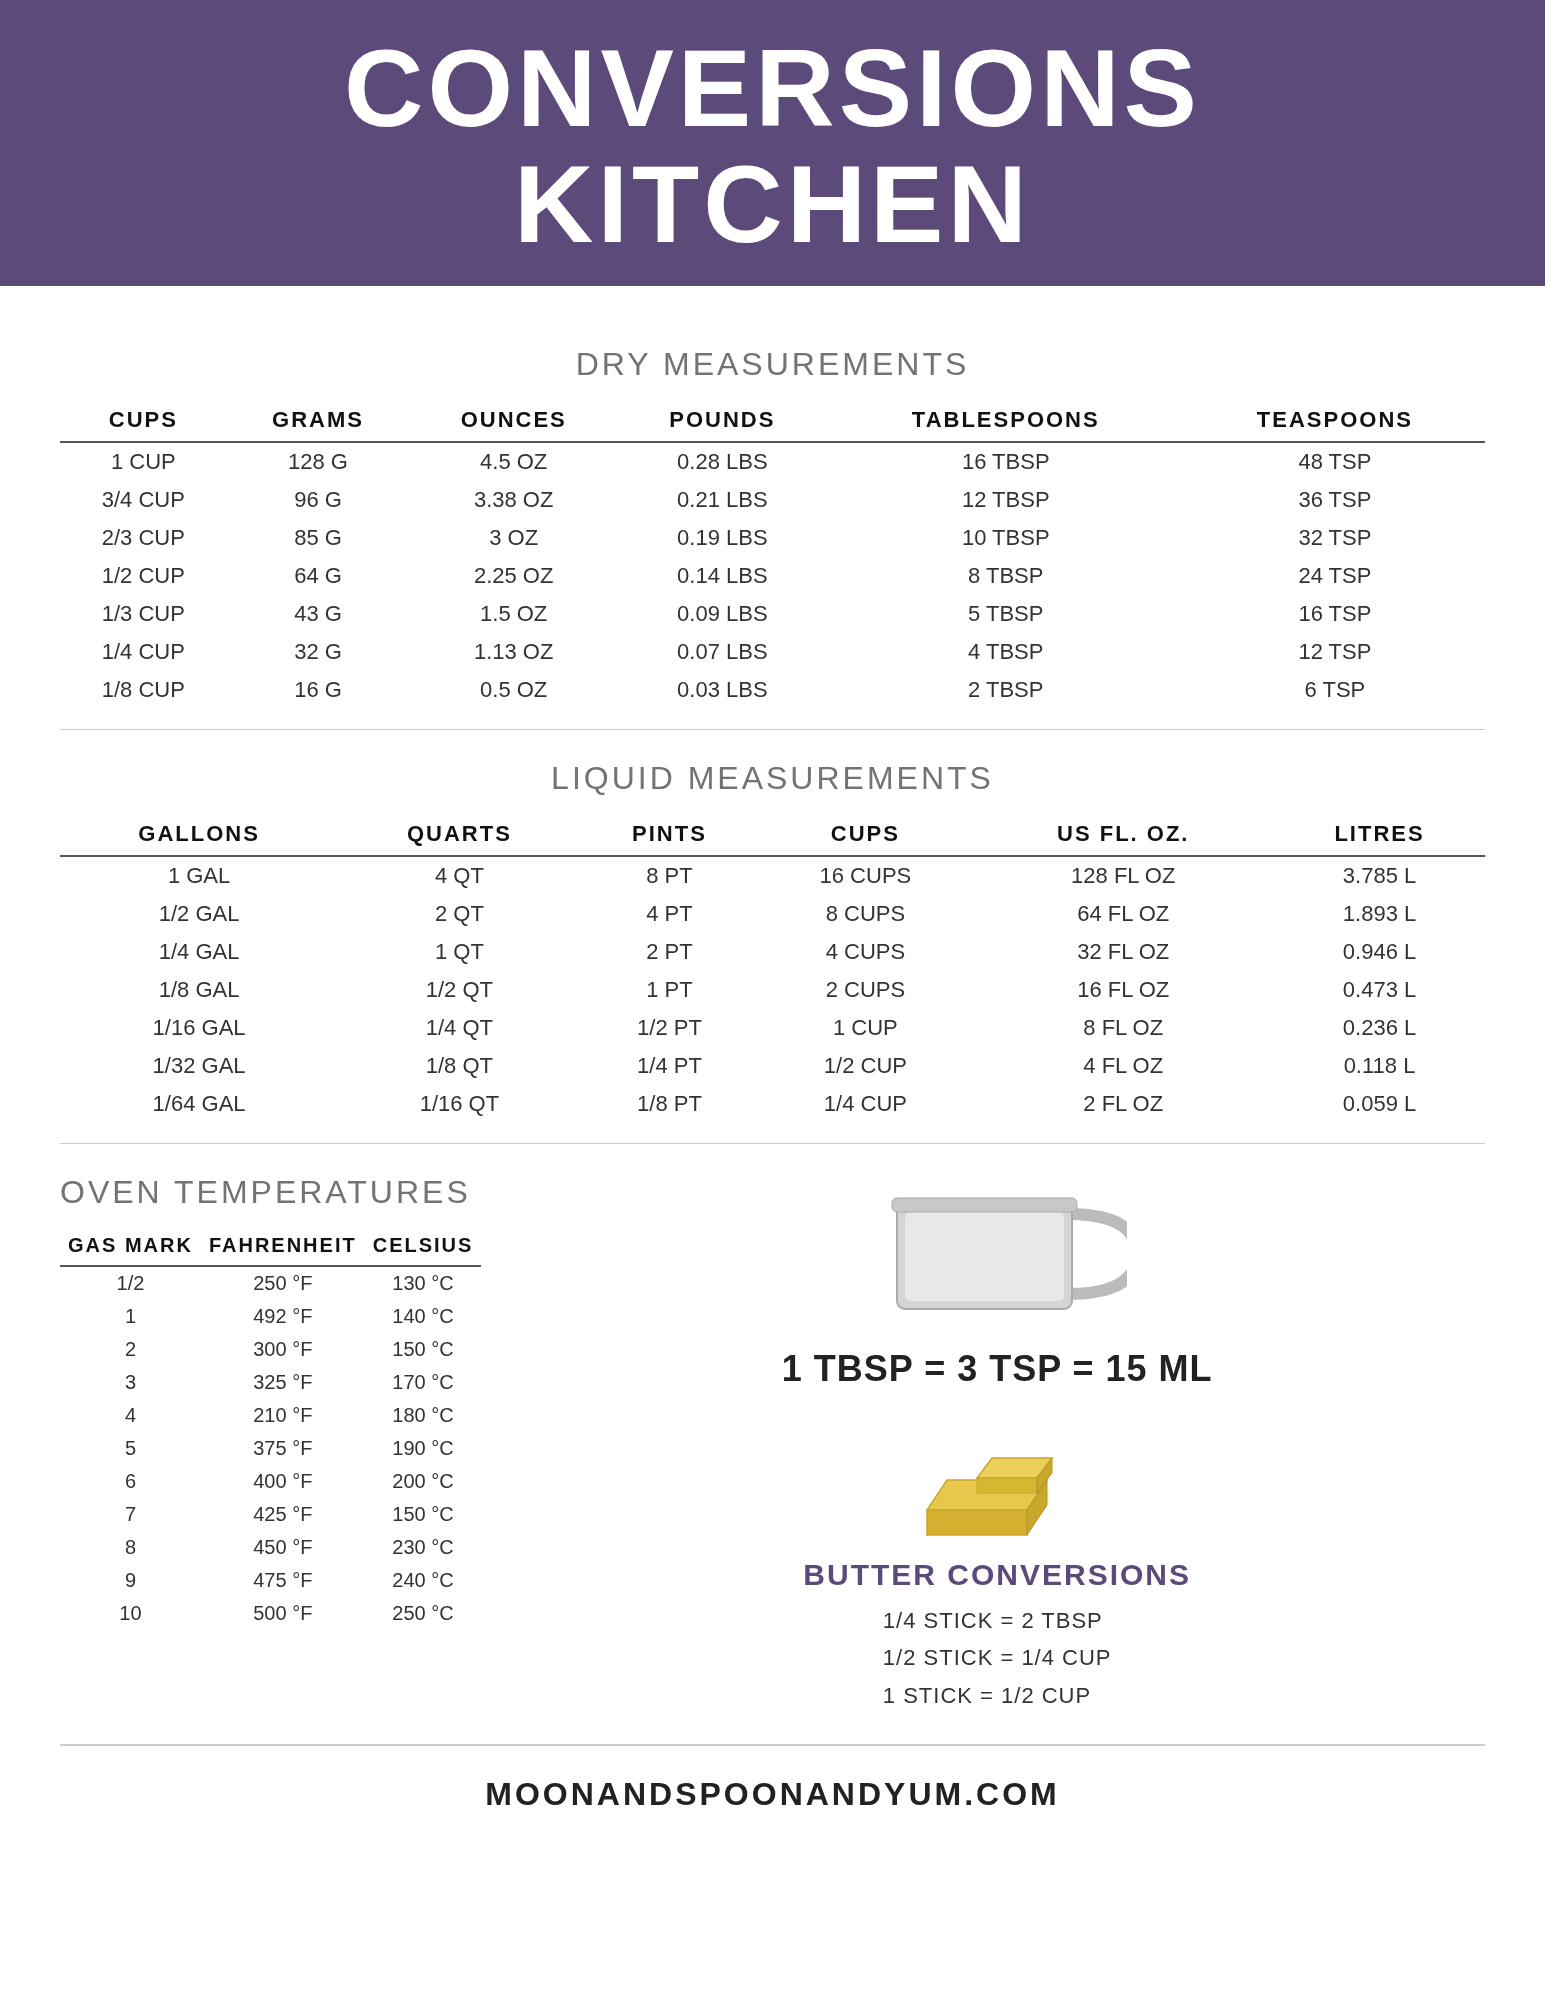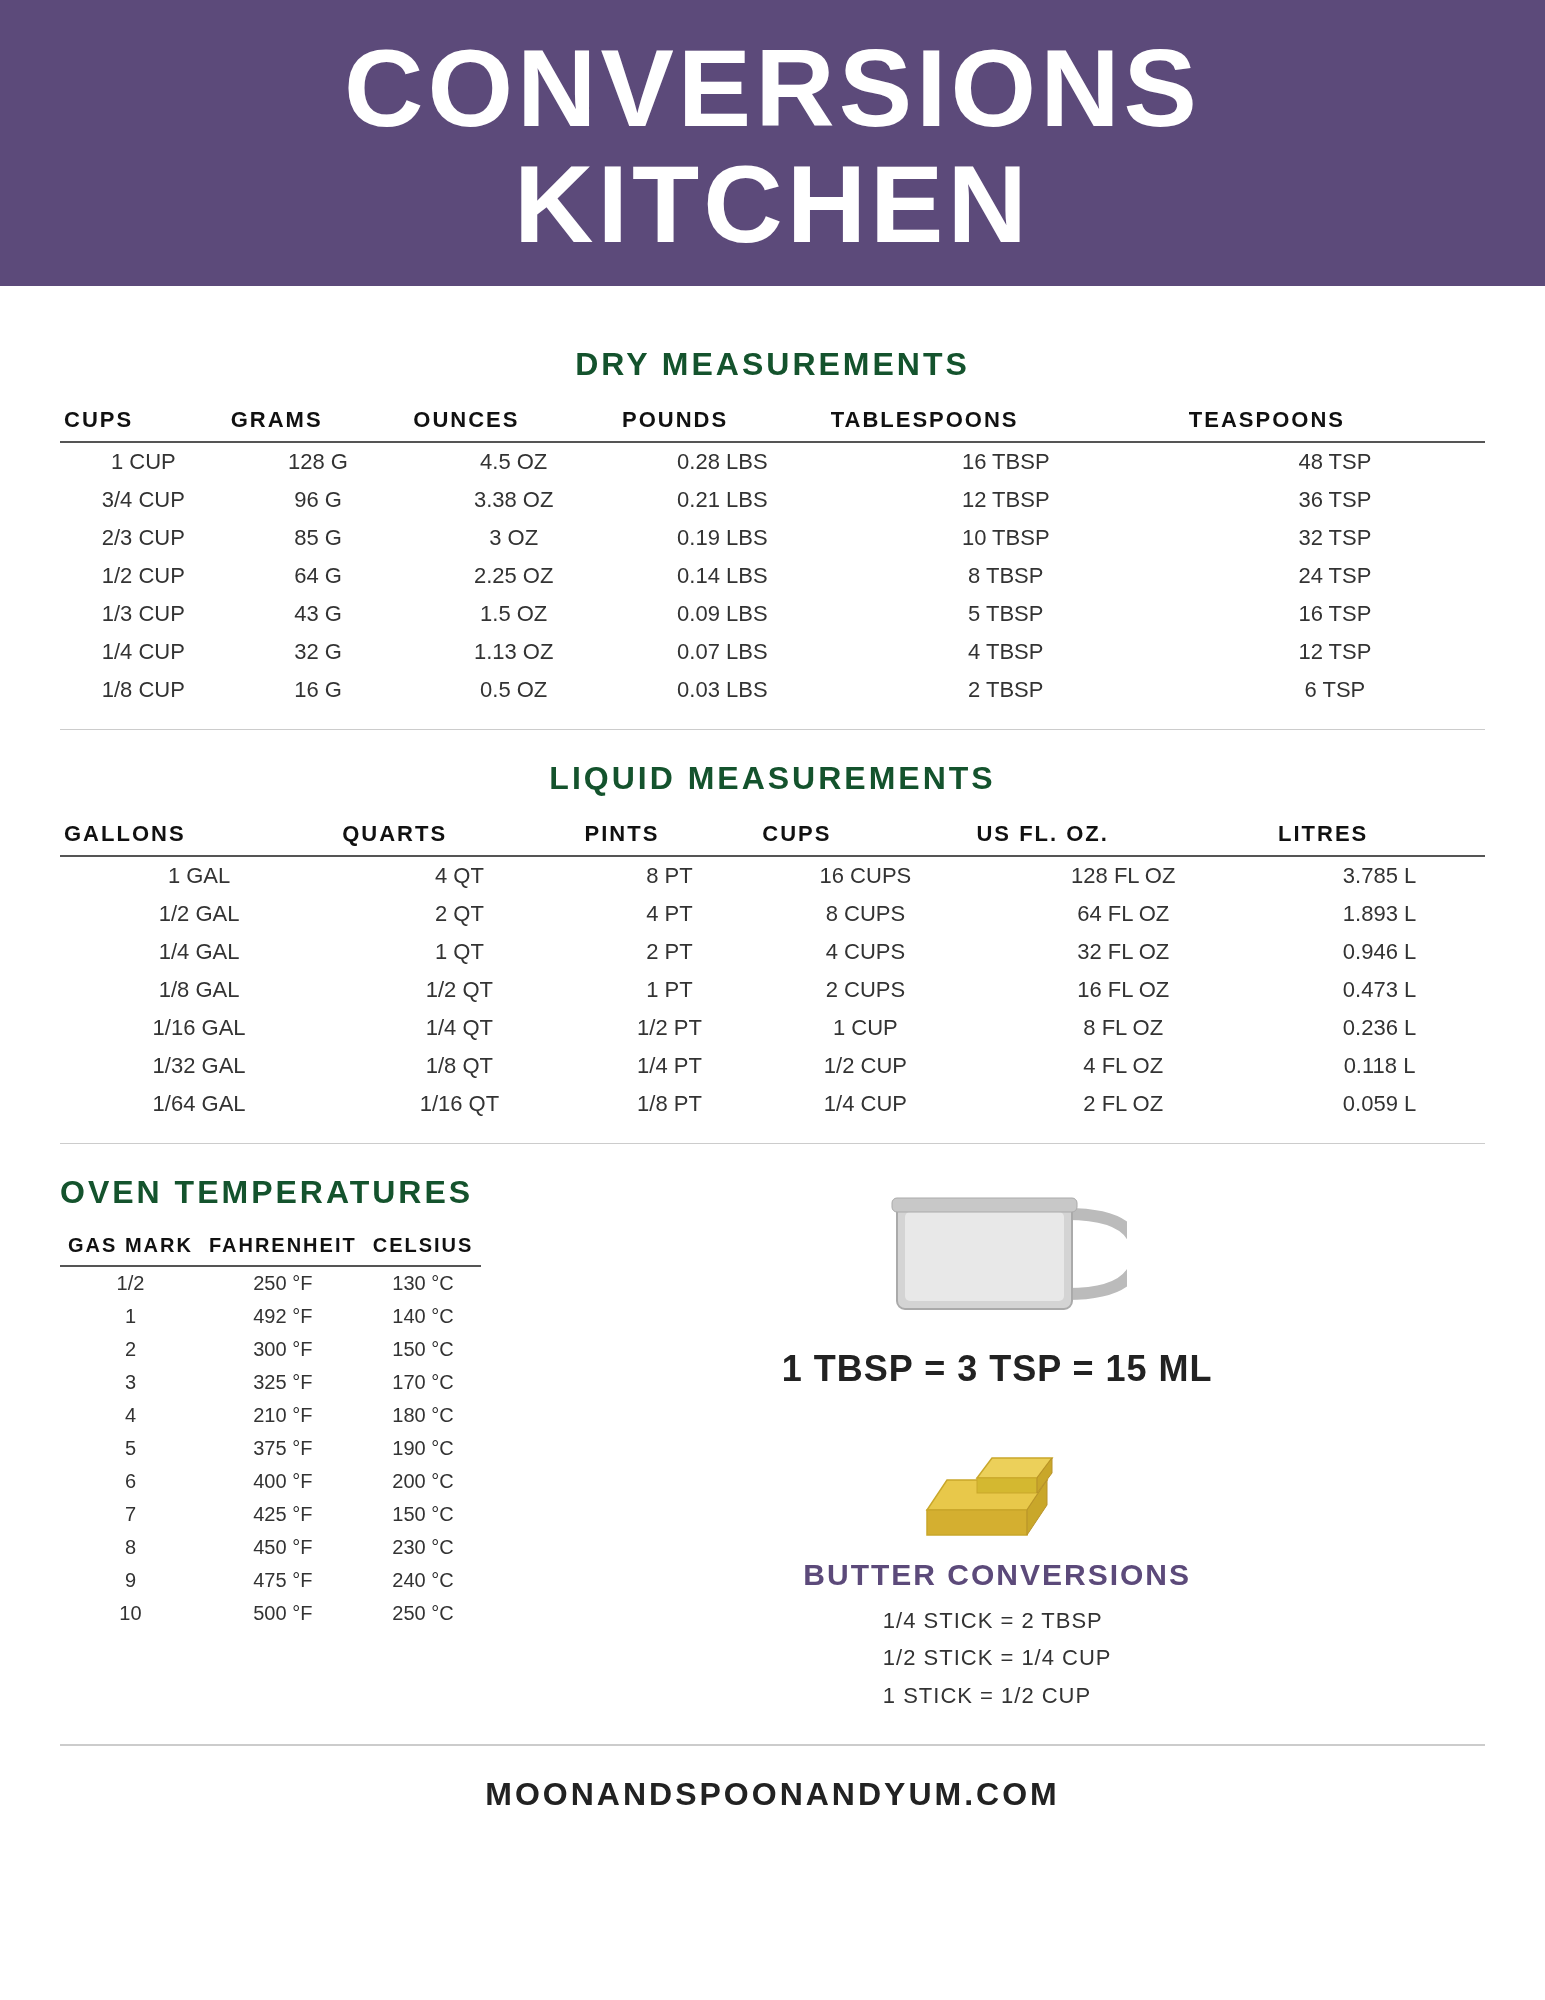--- a/index.html
+++ b/index.html
@@ -24,37 +24,37 @@
       text-transform: uppercase;
     }
 
     .main-content {
       padding: 30px 60px 20px;
     }
 
     .section-title {
       text-align: center;
       font-size: 32px;
-      font-weight: 700;
+      font-weight: 400;
       letter-spacing: 3px;
-      color: #14532d;
+      color: #737373;
       margin: 30px 0 18px;
       text-transform: uppercase;
     }
 
     .conv-table {
       width: 100%;
       border-collapse: collapse;
       margin-bottom: 10px;
     }
     .conv-table th {
       font-size: 22px;
       font-weight: 900;
       letter-spacing: 2px;
-      text-align: left;
+      text-align: center;
       padding: 6px 4px 8px;
       color: #111;
       text-transform: uppercase;
       border-bottom: 2px solid #555;
     }
     .conv-table td {
       font-size: 22px;
       text-align: center;
       padding: 6px 4px;
       color: #333;

